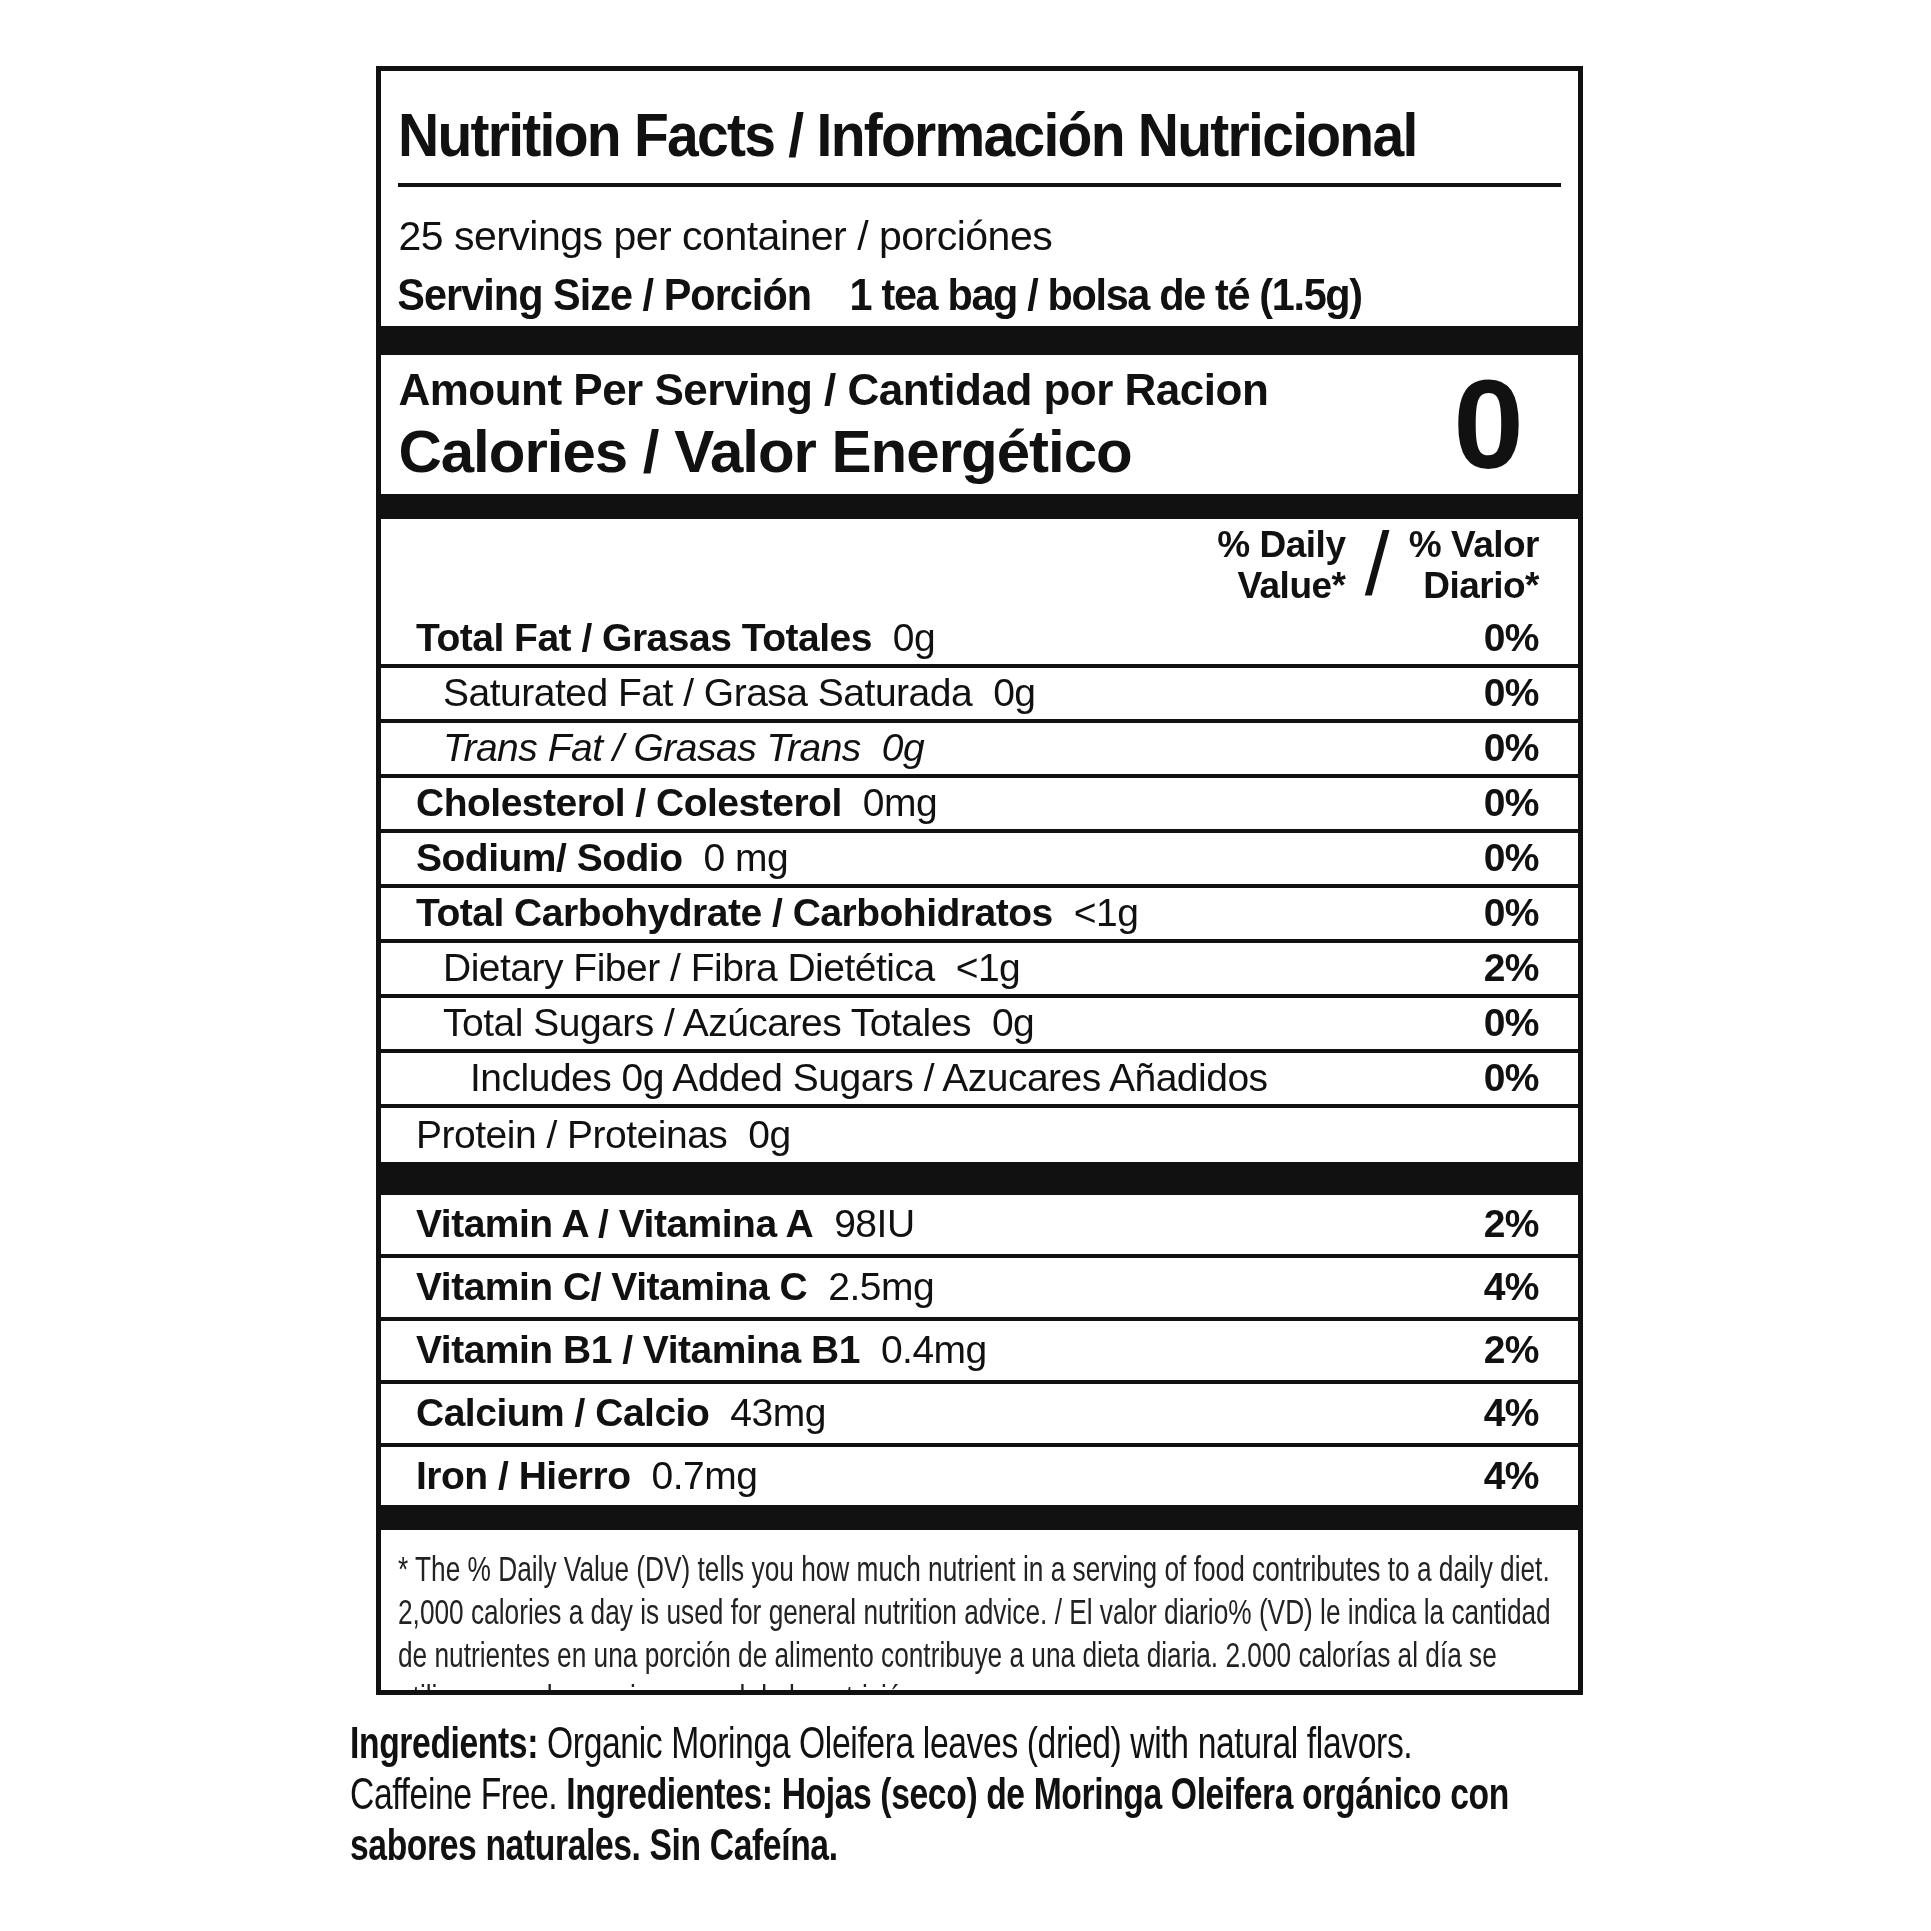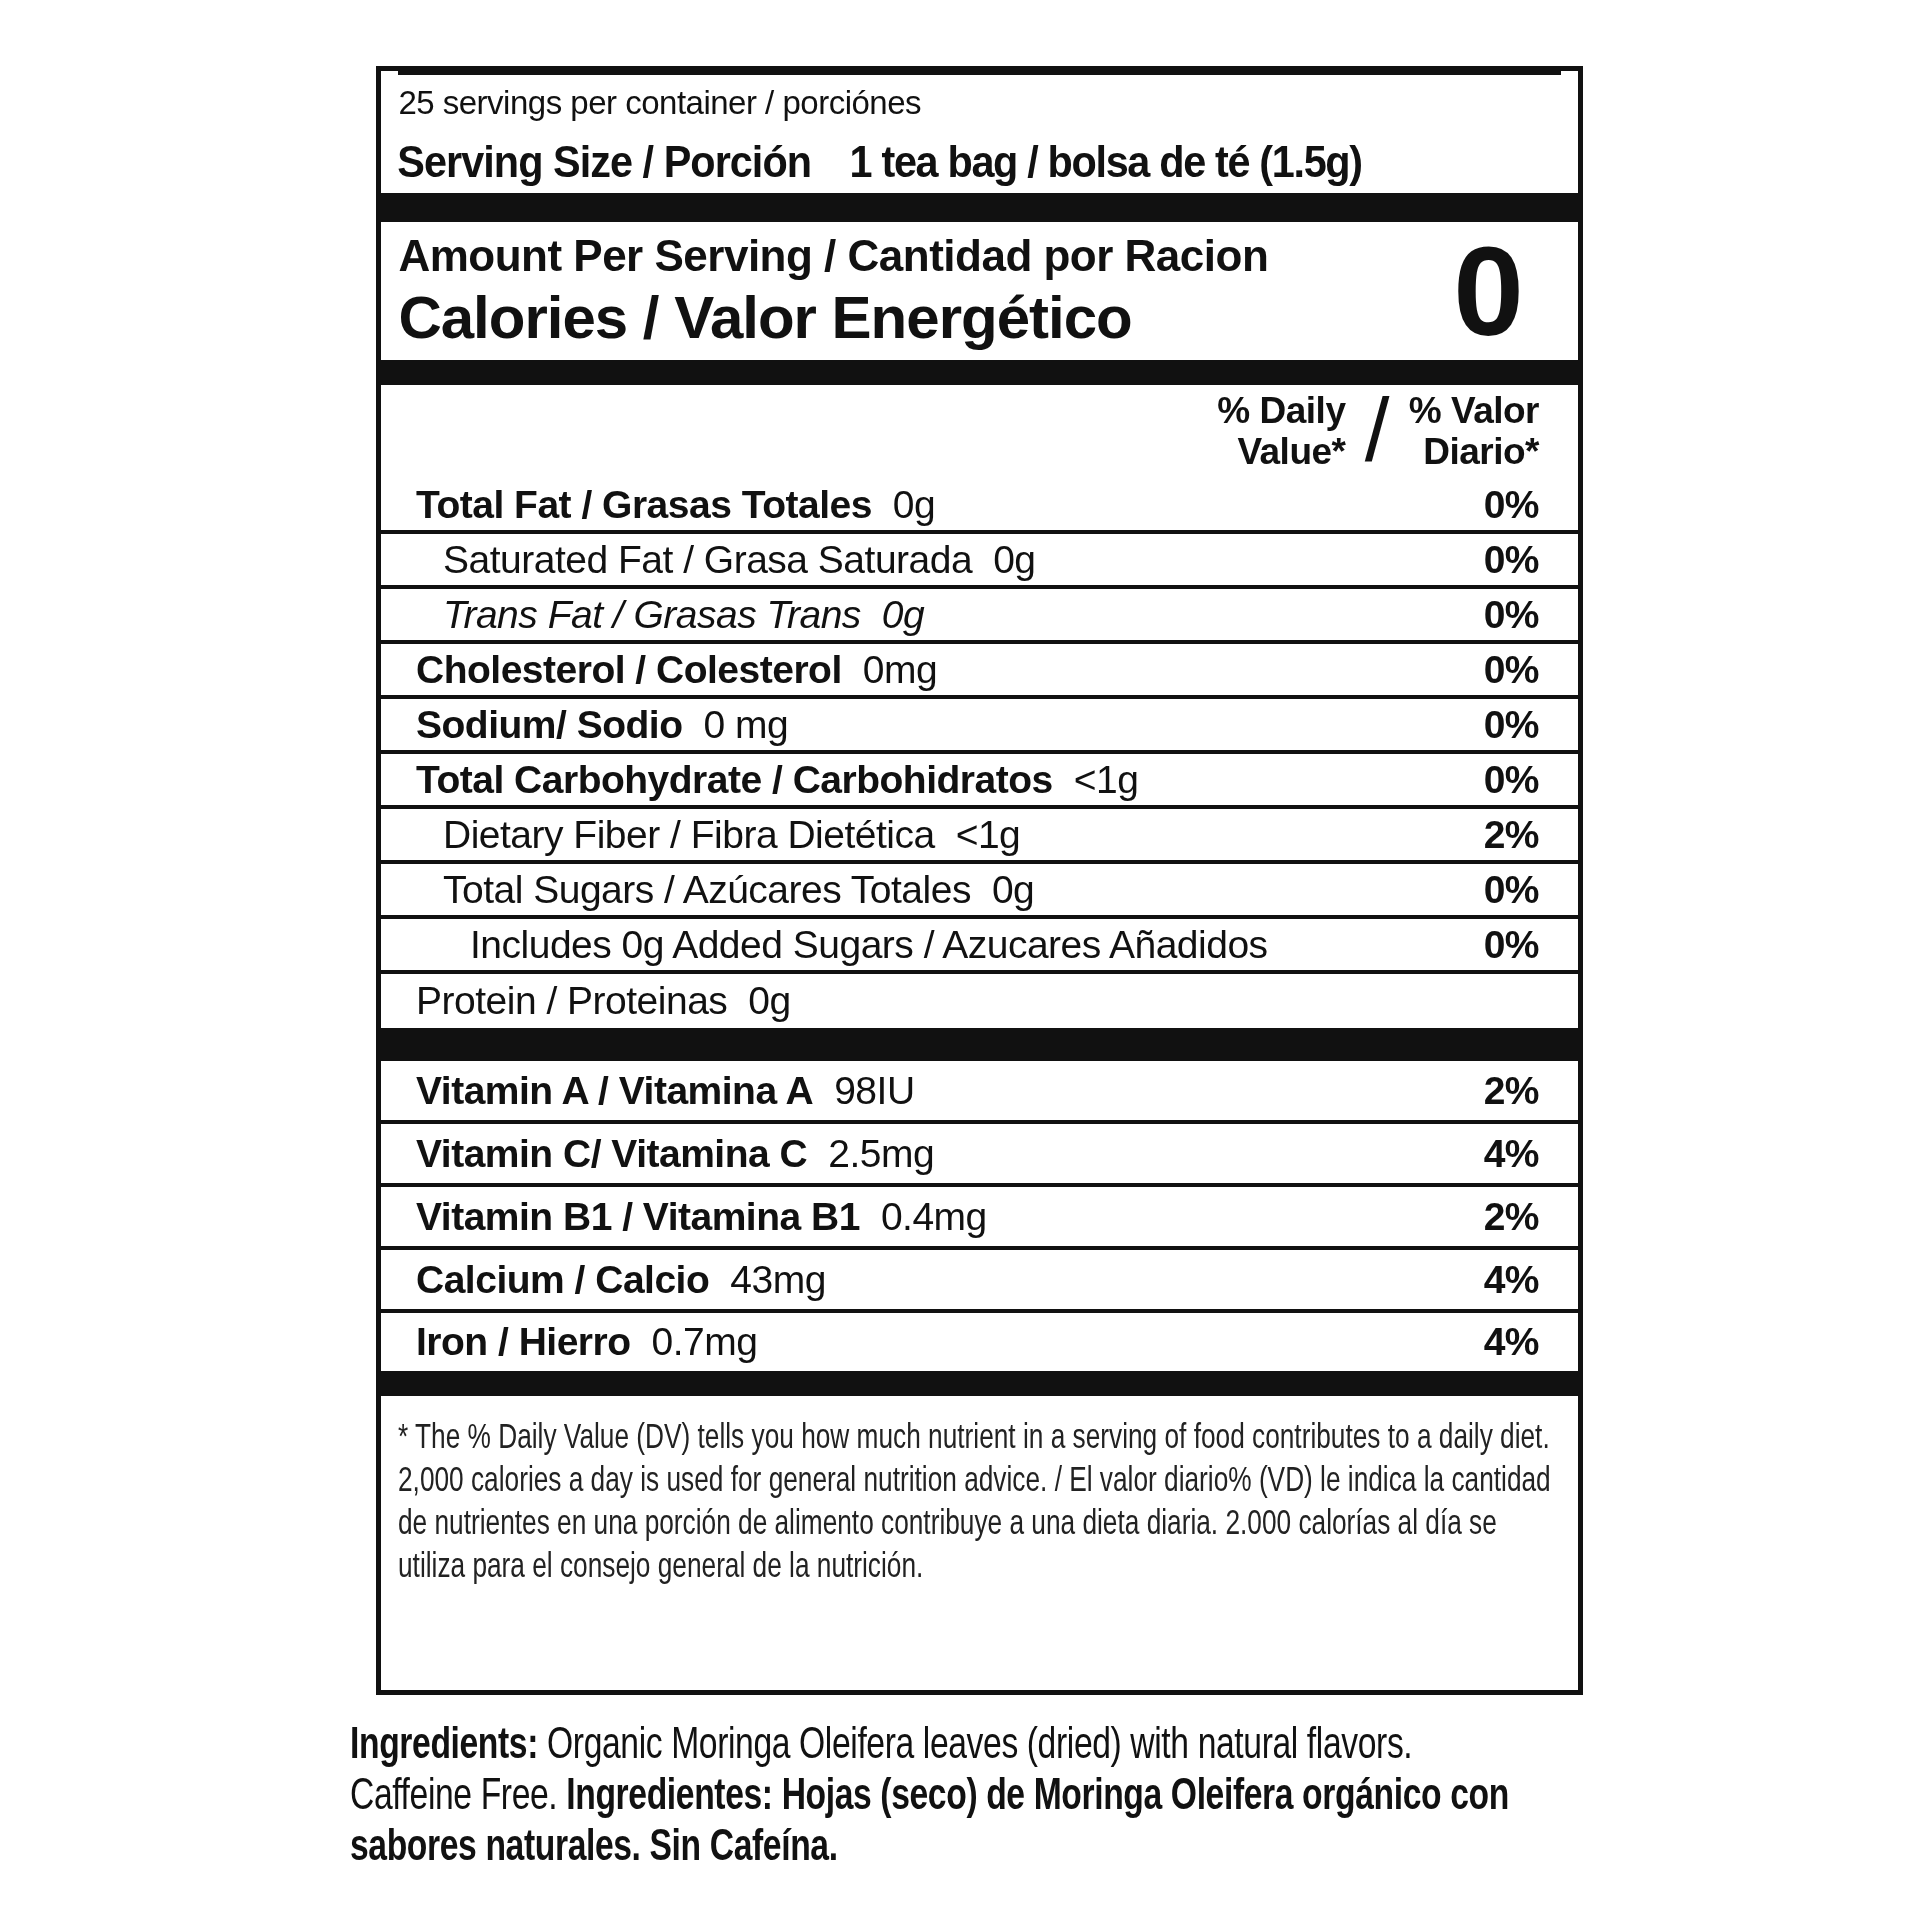--- a/index.html
+++ b/index.html
@@ -13,21 +13,21 @@
     border:5.8px solid #111;box-sizing:border-box;background:#fff;
     display:flex;flex-direction:column;overflow:hidden;
   }
   .pad{padding-left:17.4px;padding-right:17.4px;}
   .title-wrap{height:97px;padding-top:15.4px;display:flex;align-items:center;}
   .title-text{
     font-size:62px;font-weight:bold;letter-spacing:-1.9px;white-space:nowrap;
     transform:scaleX(0.92);transform-origin:left center;
   }
   .thinrule{height:3.9px;background:#111;margin:0 17.4px;flex:none;}
-  .servings{height:56px;display:flex;align-items:center;font-size:33px;letter-spacing:-0.5px;}
+  .servings{height:56px;display:flex;align-items:center;font-size:41px;letter-spacing:-0.5px;margin-top:21px;}
   .serving-size{height:62px;display:flex;align-items:center;white-space:nowrap;
     font-size:44px;font-weight:bold;letter-spacing:-1px;
     transform:scaleX(0.94);transform-origin:left center;}
   .serving-size .val{margin-left:41px;letter-spacing:-1.4px;}
   .bar{background:#111;flex:none;}
   .bar1{height:29px;}
   .bar2{height:25px;margin-top:3.9px;}
   .bar3{height:33px;}
   .bar4{height:25px;}
   .cal-block{position:relative;flex:none;}
@@ -69,20 +69,23 @@
     width:1545px;transform:scaleX(0.765);transform-origin:top left;
     font-size:44px;line-height:51px;letter-spacing:-0.5px;
   }
   .ingredients-inner .bold{font-weight:bold;}
 </style>
 </head>
 <body>
 
 <div class="label">
 
+  <div class="title-wrap pad">
+    <div class="title-text">Nutrition Facts / Información Nutricional</div>
+  </div>
 
   <div class="thinrule"></div>
 
   <div class="servings pad">25 servings per container / porciónes</div>
 
   <div class="serving-size pad">
     <span>Serving Size / Porción</span>
     <span class="val">1 tea bag / bolsa de té (1.5g)</span>
   </div>
 

